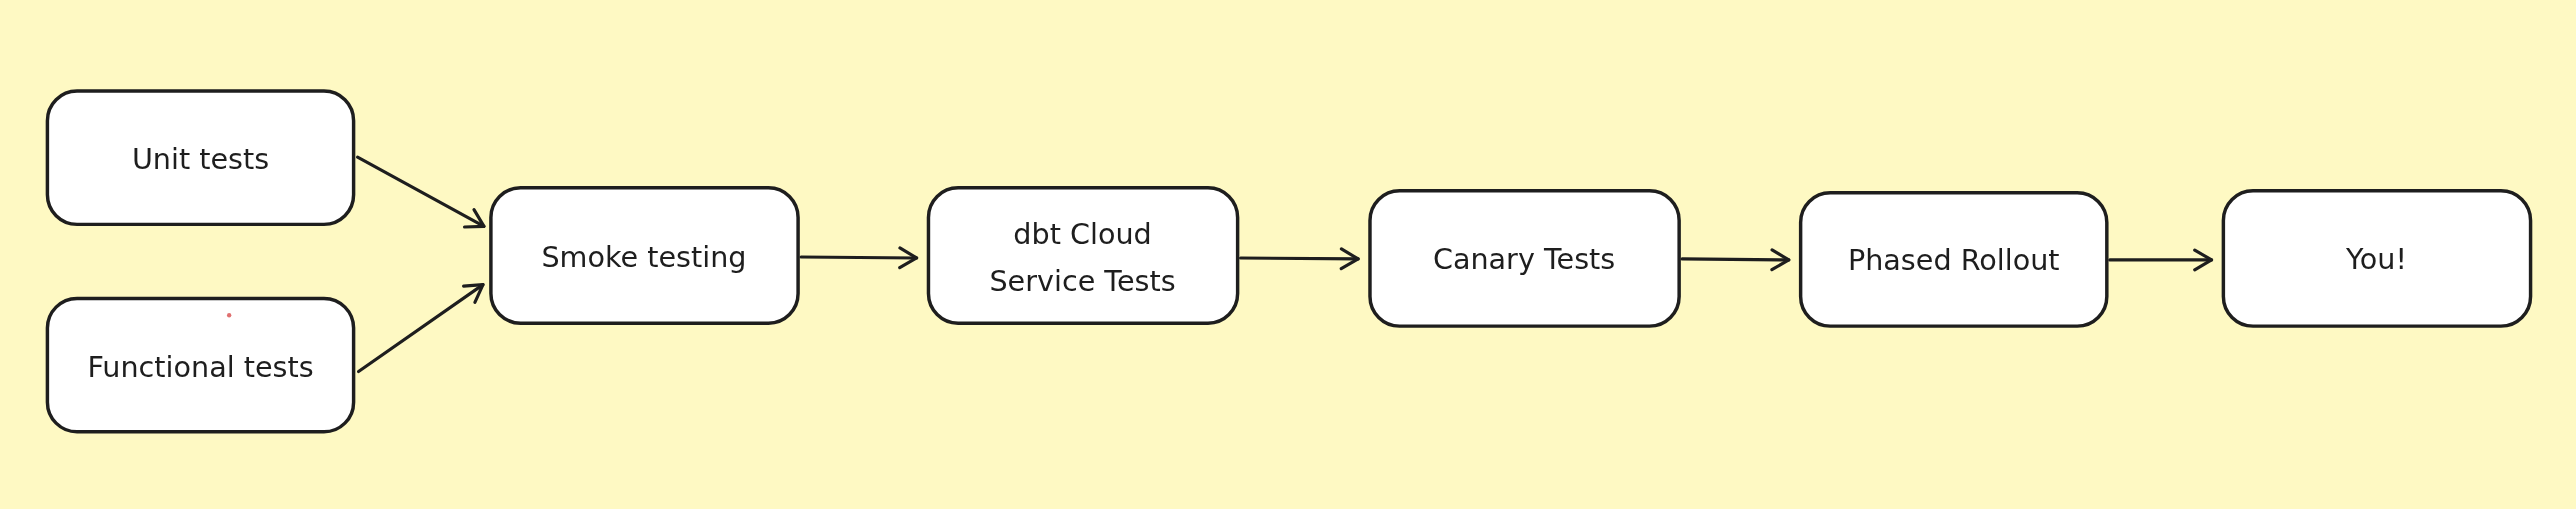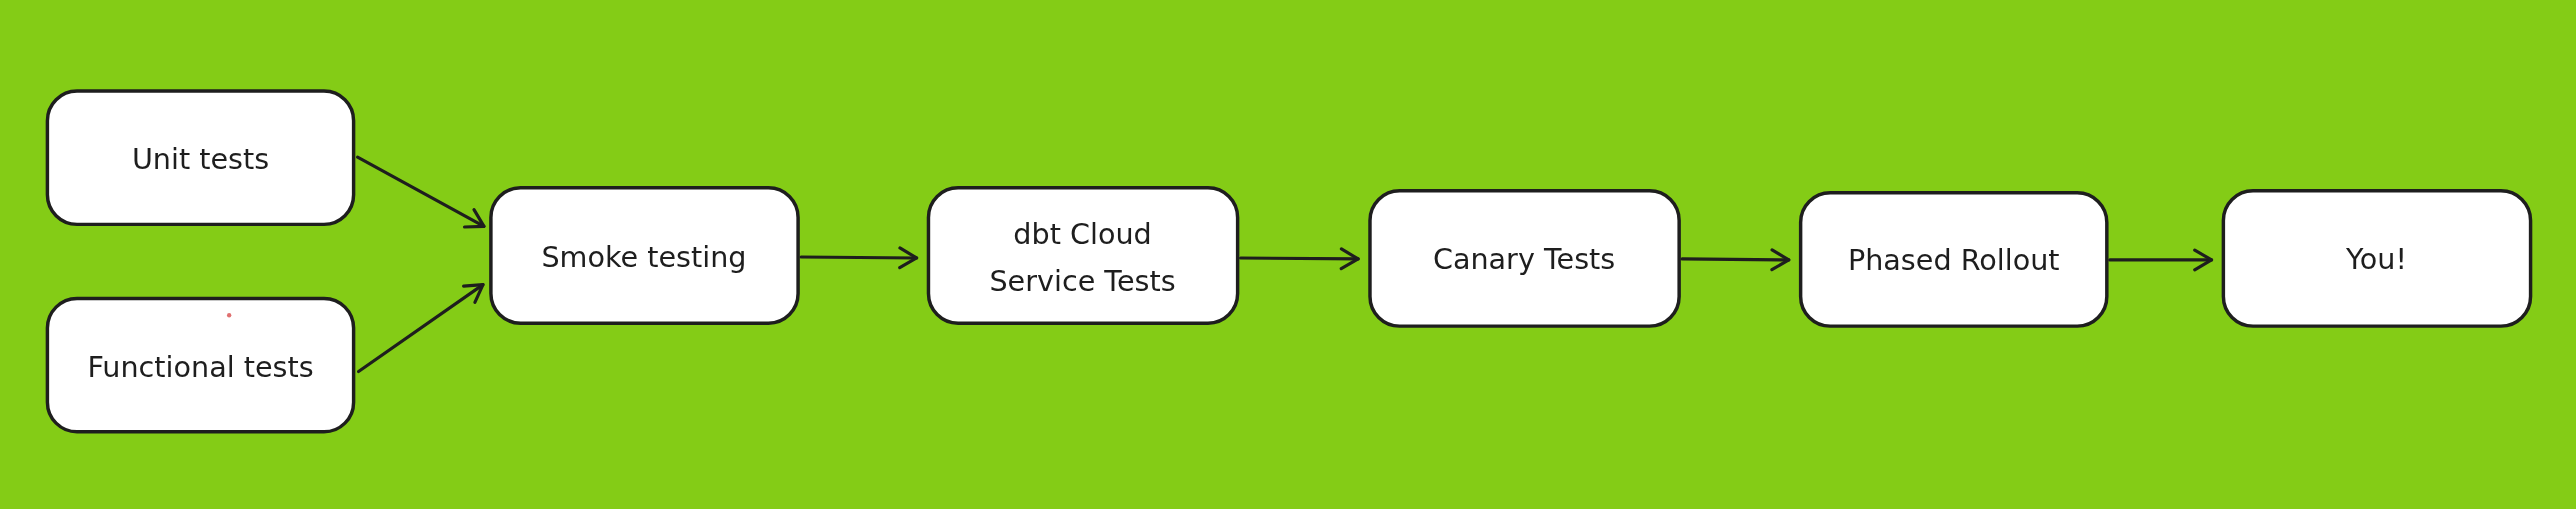--- a/index.html
+++ b/index.html
@@ -4,21 +4,21 @@
 <style>
   html, body {
     margin: 0;
     padding: 0;
     background: #ffffff;
   }
   .canvas-wrap {
     position: relative;
     width: 2576px;
     height: 510px;
-    background: #84cc16;
+    background: #fef9c3;
     overflow: hidden;
   }
   svg {
     display: block;
   }
   .node-box {
     fill: #ffffff;
     stroke: #1e1e1e;
     stroke-width: 3.5;
   }

